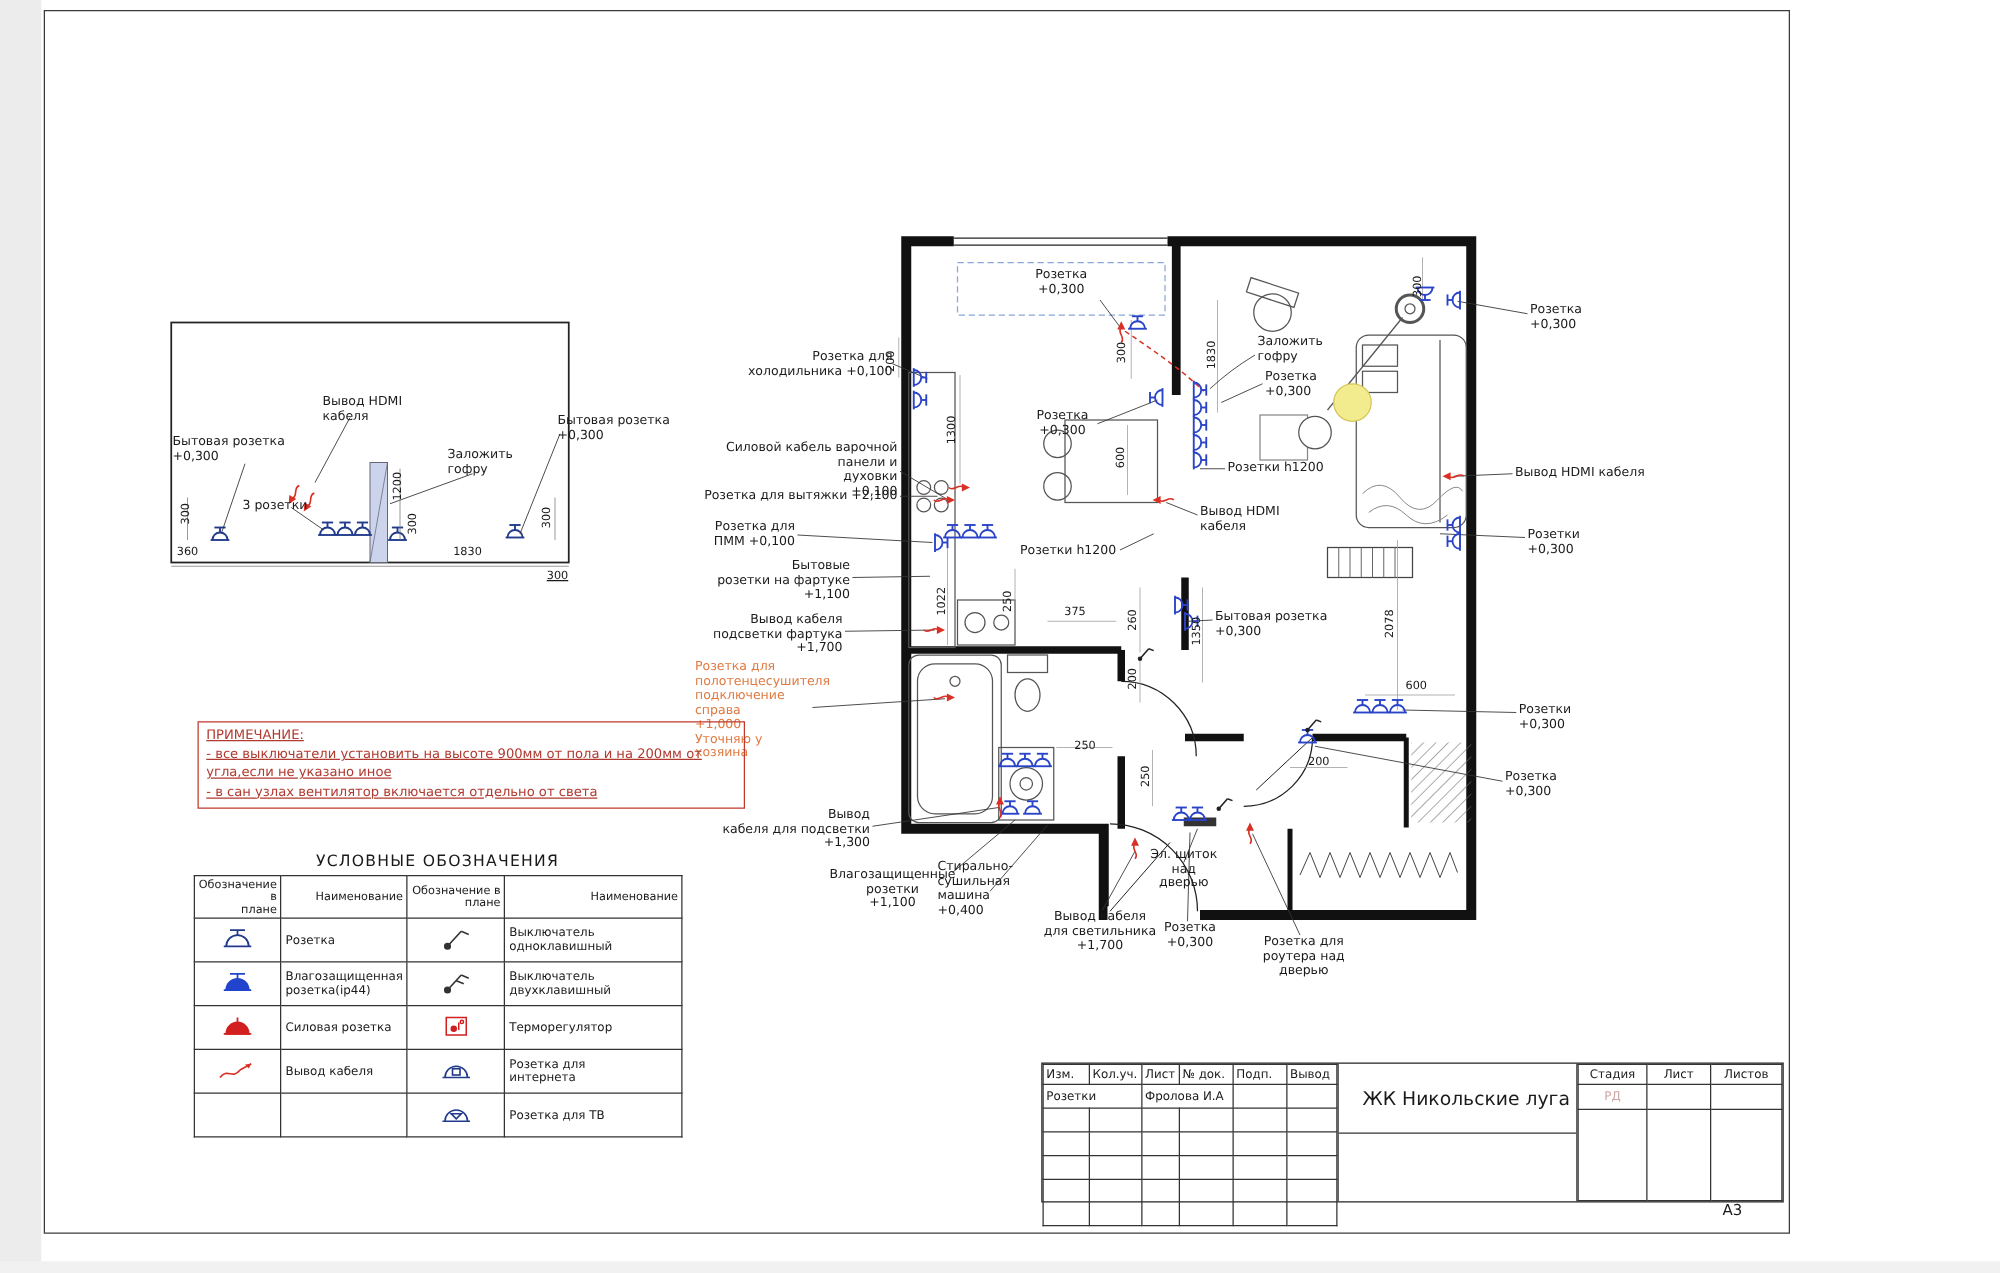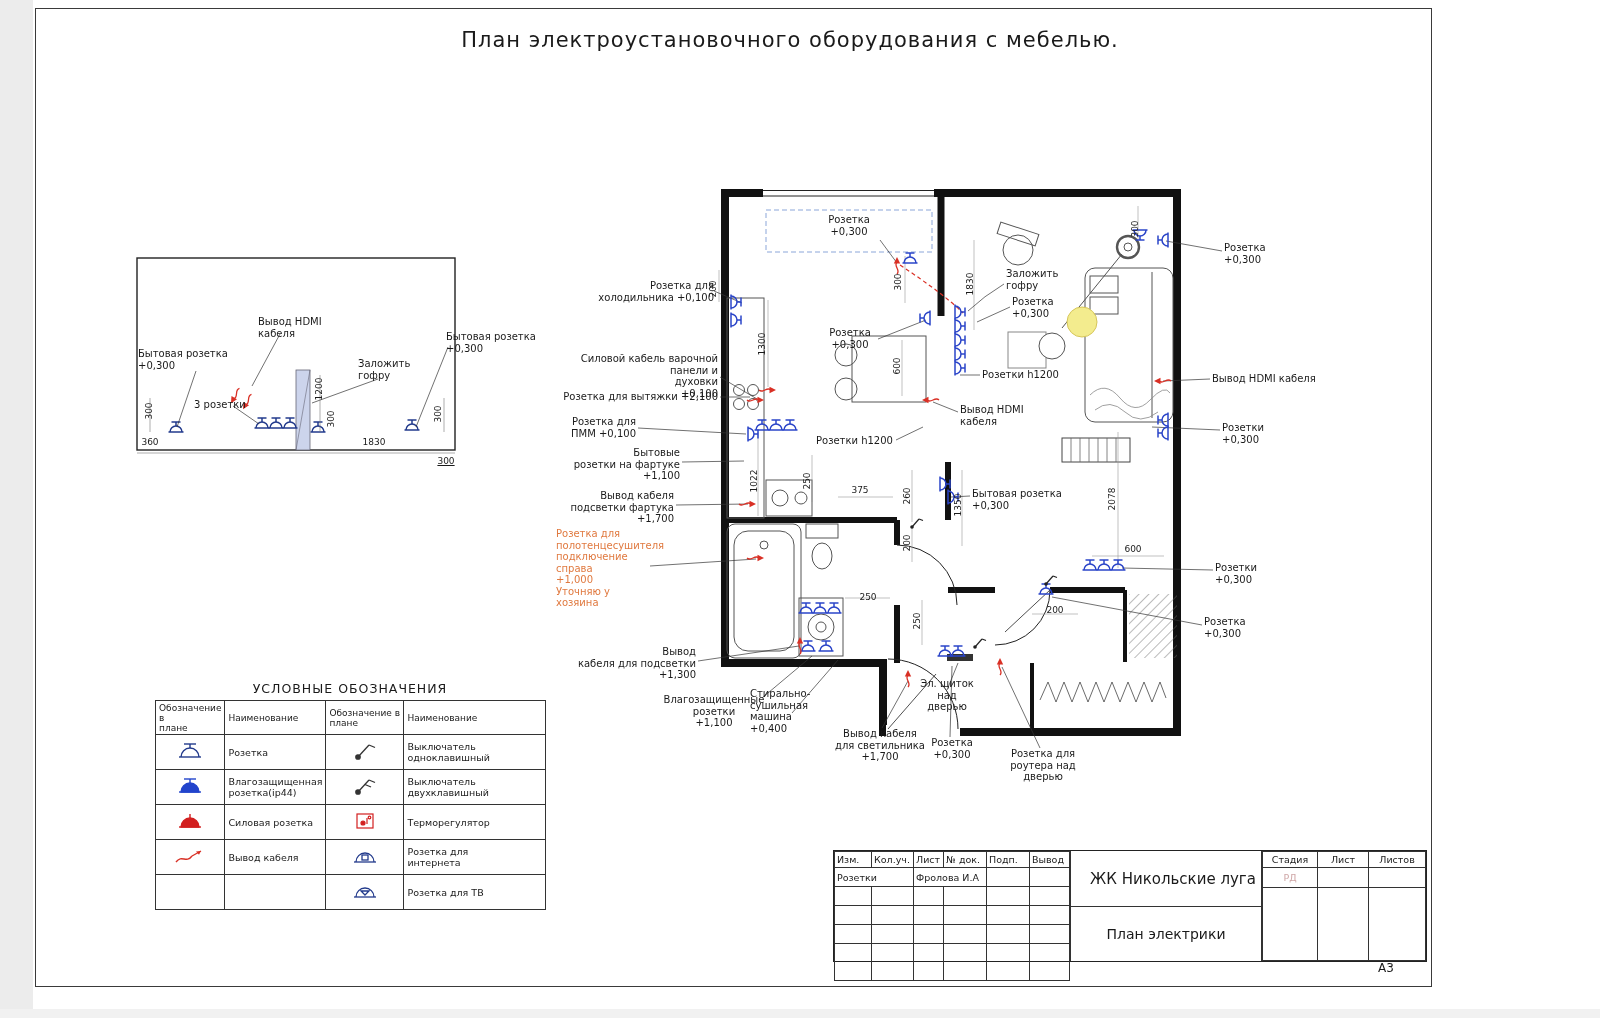--- a/index.html
+++ b/index.html
@@ -21,40 +21,39 @@
   .dim.rot{transform:rotate(-90deg);}
   .dim.u{text-decoration:underline;}
   #notebox{left:158px;top:577px;width:424px;height:62px;border:1.5px solid #c0392b;
            color:#b03a30;font-size:10.5px;line-height:1.45;padding:3px 6px;z-index:3;}
   #notebox .nt{text-decoration:underline;font-size:10.5px;}
   #notebox .nl{text-decoration:underline;}
   #legend-title{left:205px;top:681px;width:290px;text-align:center;font-size:12.5px;letter-spacing:1px;z-index:3;}
   #legend{left:155px;top:700px;border-collapse:collapse;z-index:3;}
   #legend td{border:1px solid #333;font-size:9.5px;padding:1px 3px;vertical-align:middle;}
   #legend td.sym{text-align:center;}
-  #legend td.hdr{font-size:9px;text-align:left;white-space:pre-line;}
+  #legend td.hdr{font-size:9px;text-align:right;white-space:pre-line;}
   #titleblock{left:833px;top:850px;width:592px;height:110px;border:1.6px solid #222;display:flex;z-index:3;background:#fff;}
   .tbtable{border-collapse:collapse;table-layout:fixed;}
   .tbtable td{border:0.9px solid #333;font-size:9.5px;padding:0 2px;overflow:hidden;white-space:nowrap;}
   #tb-mid{width:194px;display:flex;flex-direction:column;border-left:0.9px solid #333;border-right:0.9px solid #333;}
   #tb-project{height:55px;border-bottom:0.9px solid #333;display:flex;align-items:center;justify-content:center;font-size:15px;padding-left:14px;}
   #tb-drawing{flex:1;display:flex;align-items:center;justify-content:center;font-size:14px;}
   .stage-val{color:#cfa6a6;}
   #format-label{left:1378px;top:961px;font-size:12px;z-index:3;}
 </style>
 </head>
 <body>
 
 <div id="stage">
 
   <div id="left-strip" class="abs"></div>
   <div id="bottom-strip" class="abs"></div>
   <div id="frame" class="abs"></div>
 
-  <div id="title1" class="abs">План электроустановочного оборудования с мебелью.</div>
 
   <svg id="plan-overlay" class="abs" viewBox="0 0 1600 1018">
     <defs>
       <pattern id="hatch" width="7" height="7" patternUnits="userSpaceOnUse" patternTransform="rotate(45)">
         <line x1="0" y1="0" x2="0" y2="7" stroke="#666" stroke-width="0.9"></line>
       </pattern>
       <g id="sock" fill="none" stroke="currentColor" stroke-width="1.5">
         <path d="M -6 0 A 6 6 0 0 1 6 0"></path>
         <line x1="-7.5" y1="0" x2="7.5" y2="0"></line>
         <line x1="0" y1="-6" x2="0" y2="-10"></line>
@@ -387,20 +386,25 @@
   <div class="dim" style="left:842px;top:485px">375</div>
   <div class="dim rot" style="left:889px;top:491px">260</div>
   <div class="dim rot w" style="left:936px;top:500px">1350</div>
   <div class="dim rot" style="left:889px;top:538px">200</div>
   <div class="dim rot w" style="left:1090px;top:494px">2078</div>
   <div class="dim" style="left:1115px;top:544px">600</div>
   <div class="dim" style="left:850px;top:592px">250</div>
   <div class="dim rot" style="left:899px;top:616px">250</div>
   <div class="dim" style="left:1037px;top:605px">200</div>
 
+  <div id="notebox" class="abs">
+    <div class="nt">ПРИМЕЧАНИЕ:</div>
+    <div class="nl">- все выключатели установить на высоте 900мм от пола и на 200мм от угла,если не указано иное</div>
+    <div class="nl">- в сан узлах вентилятор включается отдельно от света</div>
+  </div>
 
   <div id="legend-title" class="abs">УСЛОВНЫЕ ОБОЗНАЧЕНИЯ</div>
   <table id="legend" class="abs">
     <colgroup>
         <col style="width:64px">
         <col style="width:100px">
         <col style="width:78px">
         <col style="width:142px">
       </colgroup>
     <tbody>
@@ -569,21 +573,20 @@
             <td></td>
             <td></td>
             <td></td>
             <td></td>
             <td></td>
           </tr>
     </tbody>
       </table>
     <div id="tb-mid">
       <div id="tb-project">ЖК Никольские луга</div>
-      <div id="tb-drawing">План электрики</div>
     </div>
     <table class="tbtable" style="width:163px;height:110px">
       <colgroup>
           <col style="width:55px">
           <col style="width:51px">
           <col style="width:57px">
         </colgroup>
       <tbody>
           <tr style="height:16px">
         <td style="text-align:center">Стадия</td>

